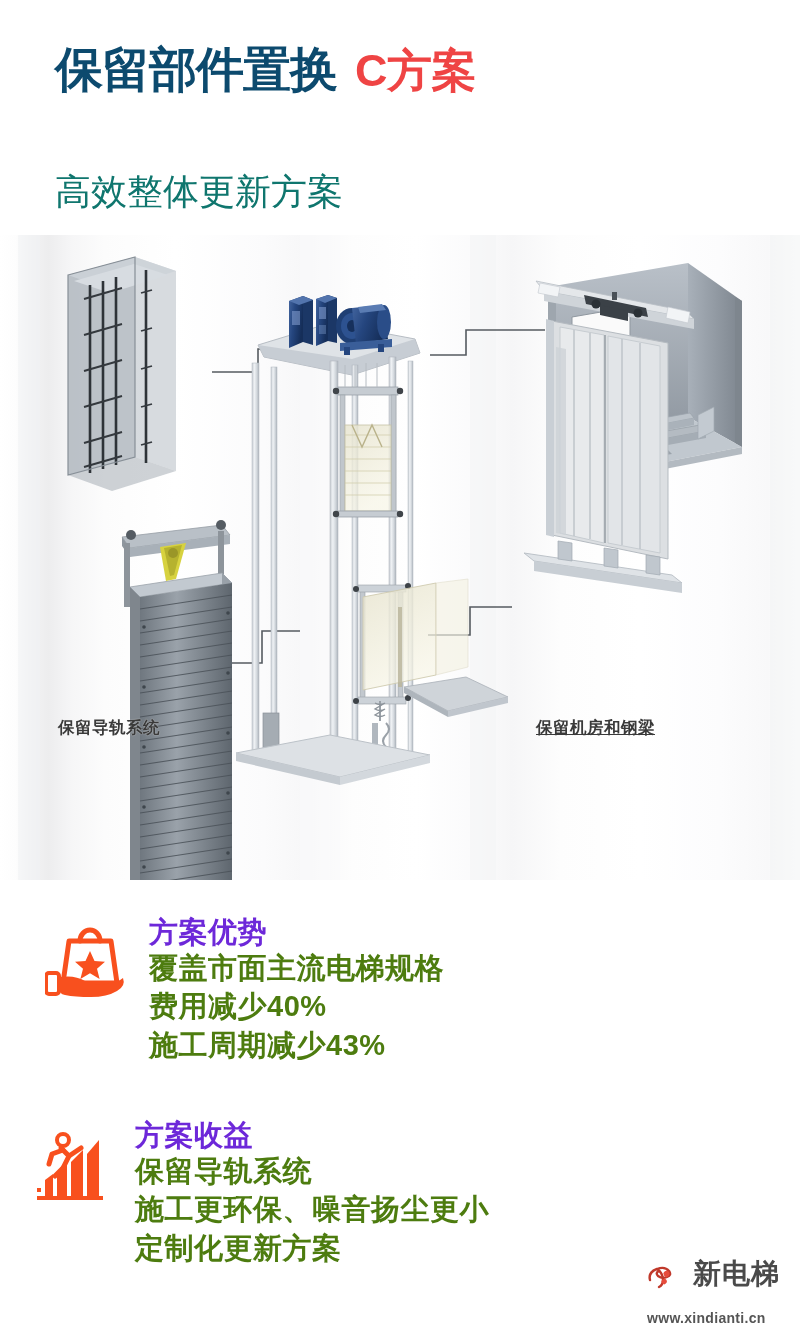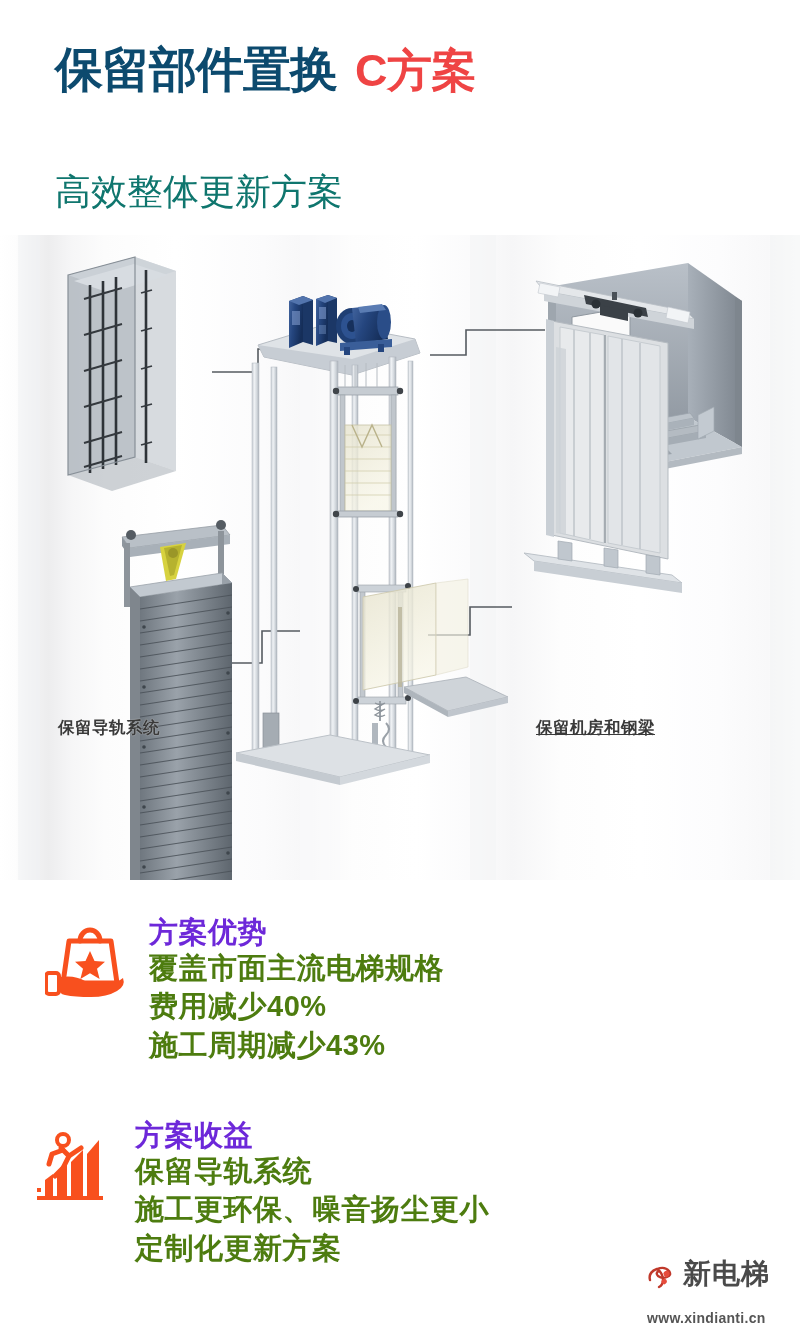--- a/index.html
+++ b/index.html
@@ -65,21 +65,21 @@
   .bline {
     font-size:29px; font-weight:bold; color:#4d7c0f;
     line-height:1.32; letter-spacing:0.5px; white-space:nowrap;
   }
 
   
   .watermark { position:absolute; left:645px; top:1258px; width:150px; height:62px; }
   .wm-row { display:flex; align-items:center; }
   .wm-text {
     font-size:28px; font-weight:bold; color:#4a4a4a;
-    margin-left:6px; letter-spacing:1px; line-height:1;
+    margin-left:16px; letter-spacing:1px; line-height:1;
   }
   .wm-url {
     font-size:14px; font-weight:bold; color:#555555;
     letter-spacing:0.3px; margin-top:20px; margin-left:2px;
   }
 </style>
 </head>
 <body>
 
 <div class="page">

